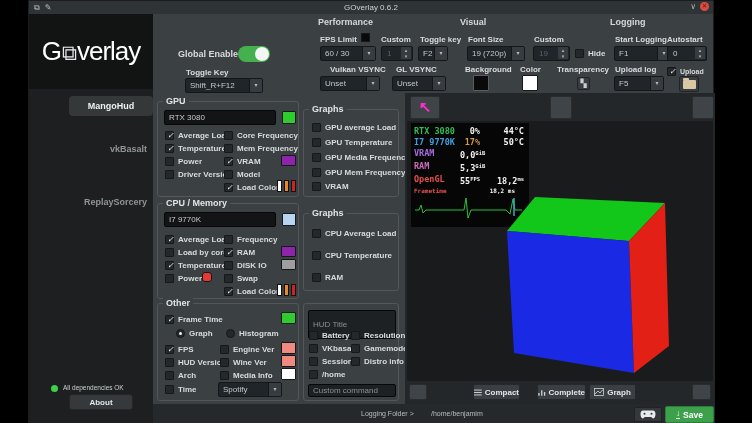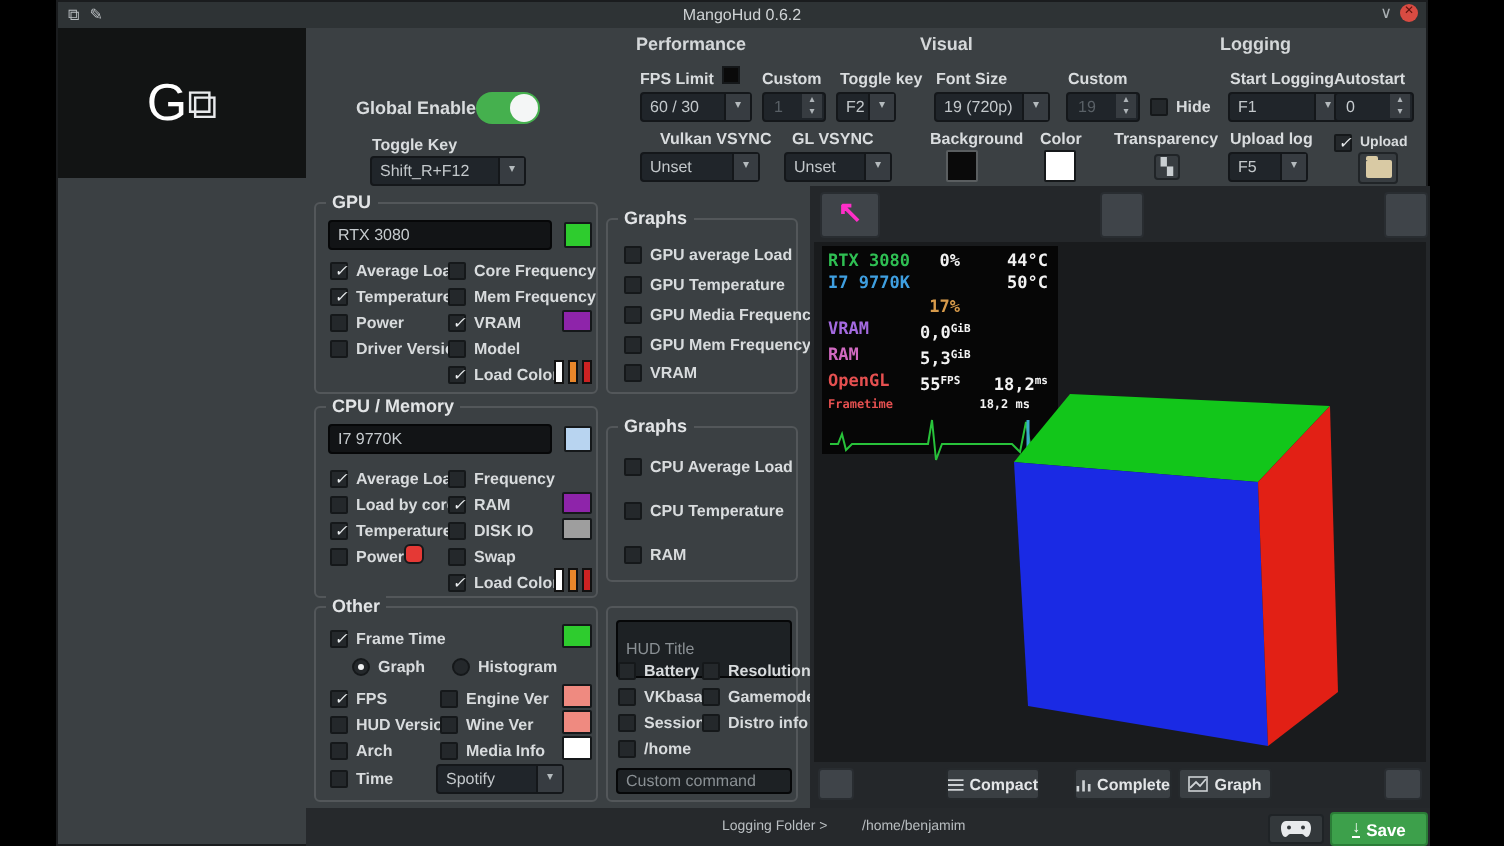--- a/index.html
+++ b/index.html
@@ -70,50 +70,51 @@
   .cube { position:absolute; left:0; top:0; z-index:3; }
   .ovl { position:absolute; left:4px; top:2px; width:118px; height:104px; background:rgba(4,4,4,0.92); z-index:2; padding:3px 0 0 3px; font-family:"DejaVu Sans Mono", monospace; }
   .ov-row { display:flex; font-size:8.5px; font-weight:700; line-height:11px; color:#f2f2f2; }
   .ov-name { width:46px; }
   .ov-val { width:20px; text-align:right; }
   .ov-temp { flex:1; text-align:right; padding-right:5px; }
   .unit { font-size:5.5px; vertical-align:3px; }
   .ov-small { display:flex; font-size:6px; font-weight:700; line-height:8px; color:#f2f2f2; }
   .ov-small .sm-r { flex:1; text-align:right; padding-right:14px; }
   .c-gpu { color:#2fbf53; } .c-cpu { color:#3f9fe0; } .c-vram { color:#a46ae0; }
-  .c-ram { color:#d069c0; } .c-api { color:#e55050; } .c-ld { color:#d79a4a;margin-top:12px; }
+  .c-ram { color:#d069c0; } .c-api { color:#e55050; } .c-ld { color:#d79a4a; }
   .pv-bot { position:absolute; height:16px; background:#3a3f43; border:1px solid #25292c; border-radius:2px; color:#e3e5e7; font-size:8px; font-weight:700; display:flex; align-items:center; justify-content:center; gap:3px; z-index:4; }
   .pv-bot svg { display:block; }
 
   
   .statusbar { position:absolute; left:124px; top:403px; width:562px; height:20px; background:#26292c; }
   .sb-text { position:absolute; top:6px; font-size:7px; color:#b9bec1; white-space:nowrap; }
   .gamepad-btn { position:absolute; left:481px; top:3px; width:28px; height:15px; background:#33383b; border:1px solid #1f2326; border-radius:2px; display:flex; align-items:center; justify-content:center; }
   .save-btn { position:absolute; left:512px; top:2px; width:49px; height:17px; background:#3da04b; border:1px solid #2b7d37; border-radius:2px; color:#fff; font-size:8.5px; font-weight:700; display:flex; align-items:center; justify-content:center; gap:3px; }
   .dl-ic { display:inline-block; border-bottom:1px solid #fff; font-size:8px; line-height:8px; }
 </style>
 </head>
 <body>
 
 <div class="stage">
   <div class="window">
 
     <div class="titlebar">
       <span class="tb-icon">⧉</span>
       <span class="tb-icon">✎</span>
-      <span class="tb-title">MangoHud 0.6.2</span>
+      <span class="tb-title">GOverlay 0.6.2</span>
       <span class="tb-right">
         <span class="tb-chev">∨</span>
         <span class="tb-close">✕</span>
       </span>
     </div>
 
     <div class="logo-box">
       <span>G</span>
         <span class="logo-ic">⧉</span>
+        <span>verlay</span>
     </div>
 
     <span class="lbl" style="left:149px;top:48px;font-size:9px">Global Enable</span>
     <div class="toggle" style="left:209px;top:45px"></div>
     <span class="lbl" style="left:157px;top:67px">Toggle Key</span>
     <div class="dd" style="left:156px;top:77px;width:78px">
         <span>Shift_R+F12</span>
       </div>
 
     <span class="sec-title" style="left:289px;top:16px">Performance</span>
@@ -164,31 +165,43 @@
     <span class="sec-title" style="left:581px;top:16px">Logging</span>
     <span class="lbl" style="left:586px;top:34px">Start Logging</span>
     <div class="dd" style="left:585px;top:45px;width:57px">
         <span>F1</span>
       </div>
     <span class="lbl" style="left:638px;top:34px">Autostart</span>
     <div class="spin" style="left:638px;top:45px;width:40px">
         <span>0</span>
       </div>
     <span class="lbl" style="left:586px;top:64px">Upload log</span>
-    <div class="dd" style="left:585px;top:75px;width:40px">
+    <div class="dd" style="left:585px;top:75px;width:50px">
         <span>F5</span>
       </div>
     <div class="cbx chk" style="left:638px;top:65px">
         <i class="box"></i>
         <u style="font-size:7px">Upload</u>
       </div>
     <div class="icon-btn" style="left:650px;top:75px;width:20px;height:16px">
         <span class="folder-ic"></span>
       </div>
 
+    <div class="sidebar">
+      <div class="tab-active">
+          <span>MangoHud</span>
+        </div>
+      <div class="side-item" style="top:55px"><span>vkBasalt</span></div>
+      <div class="side-item" style="top:108px"><span>ReplaySorcery</span></div>
+      <span class="dep-dot"></span>
+      <span class="dep-text">All dependencies OK</span>
+      <div class="about-btn">
+          <span>About</span>
+        </div>
+    </div>
 
     <div class="groupbox" style="left:128px;top:100px;width:142px;height:96px">
       <span class="gb-title">GPU</span>
       <input class="txt" style="left: 6px; top: 8px; width: 112px;" value="RTX 3080">
       <span class="swatch" style="left:124px;top:9px;width:14px;height:13px;background:#2ecc2e"></span>
       <div class="cbx chk" style="left:7px;top:28px">
           <i class="box"></i>
           <u>Average Load</u>
         </div>
       <div class="cbx chk" style="left:7px;top:41px">

